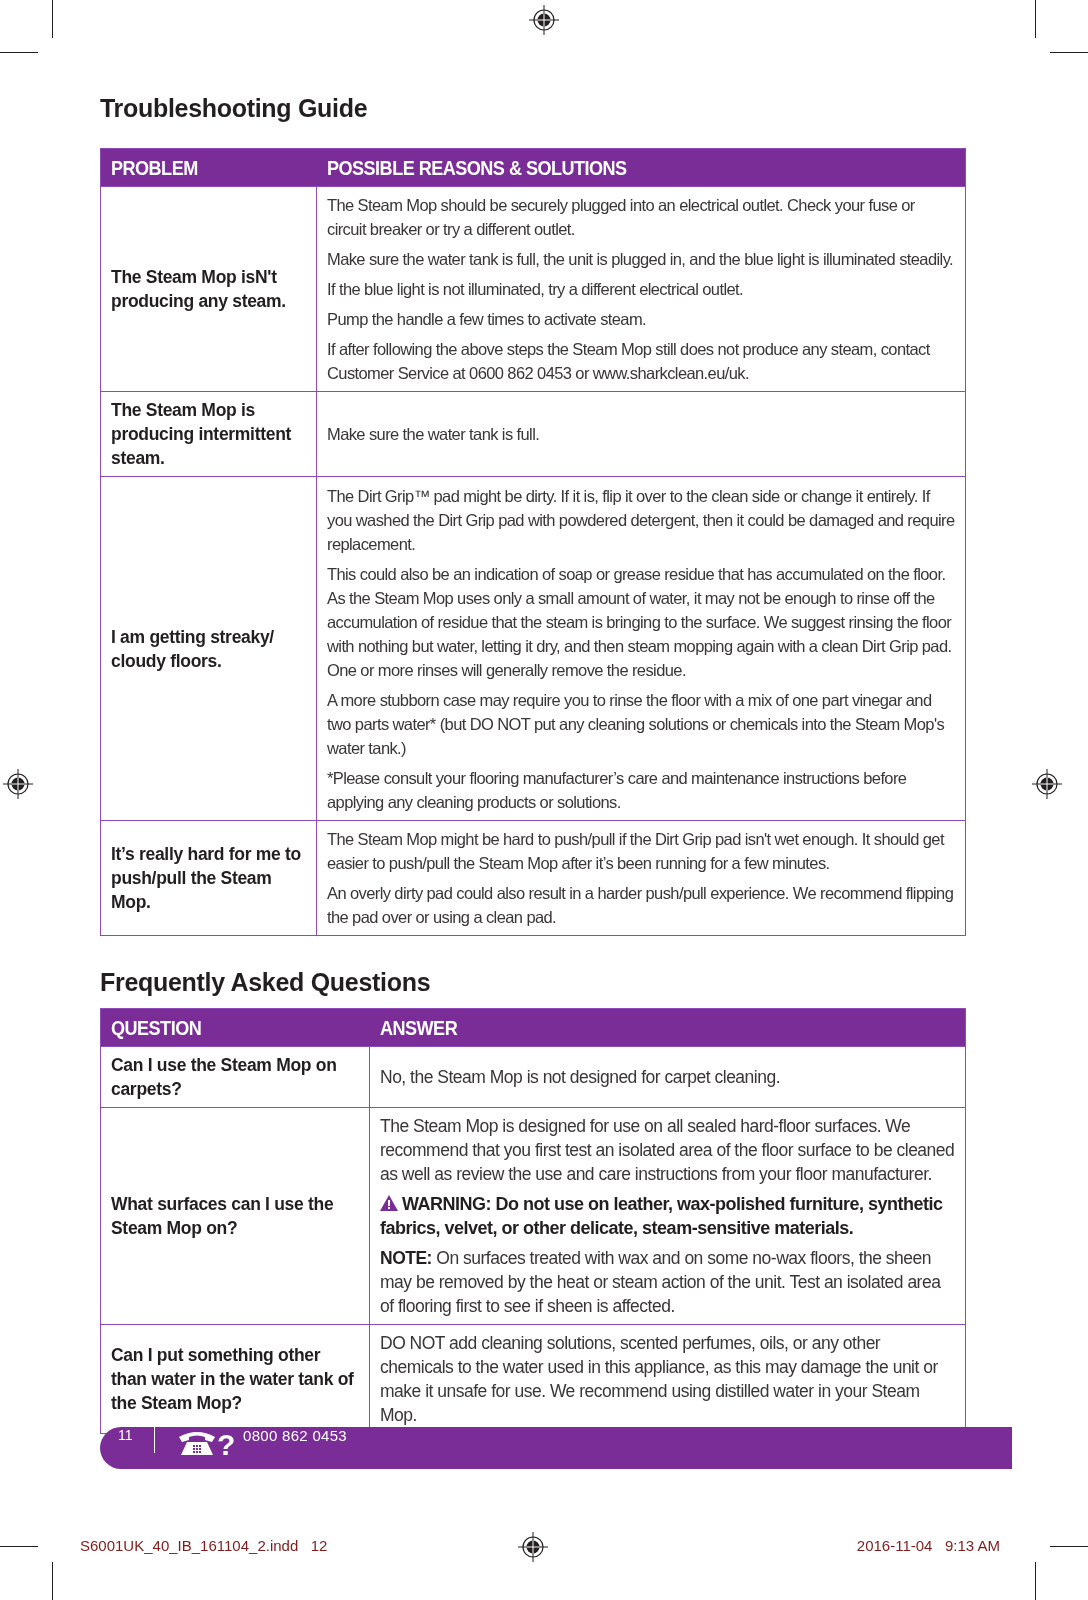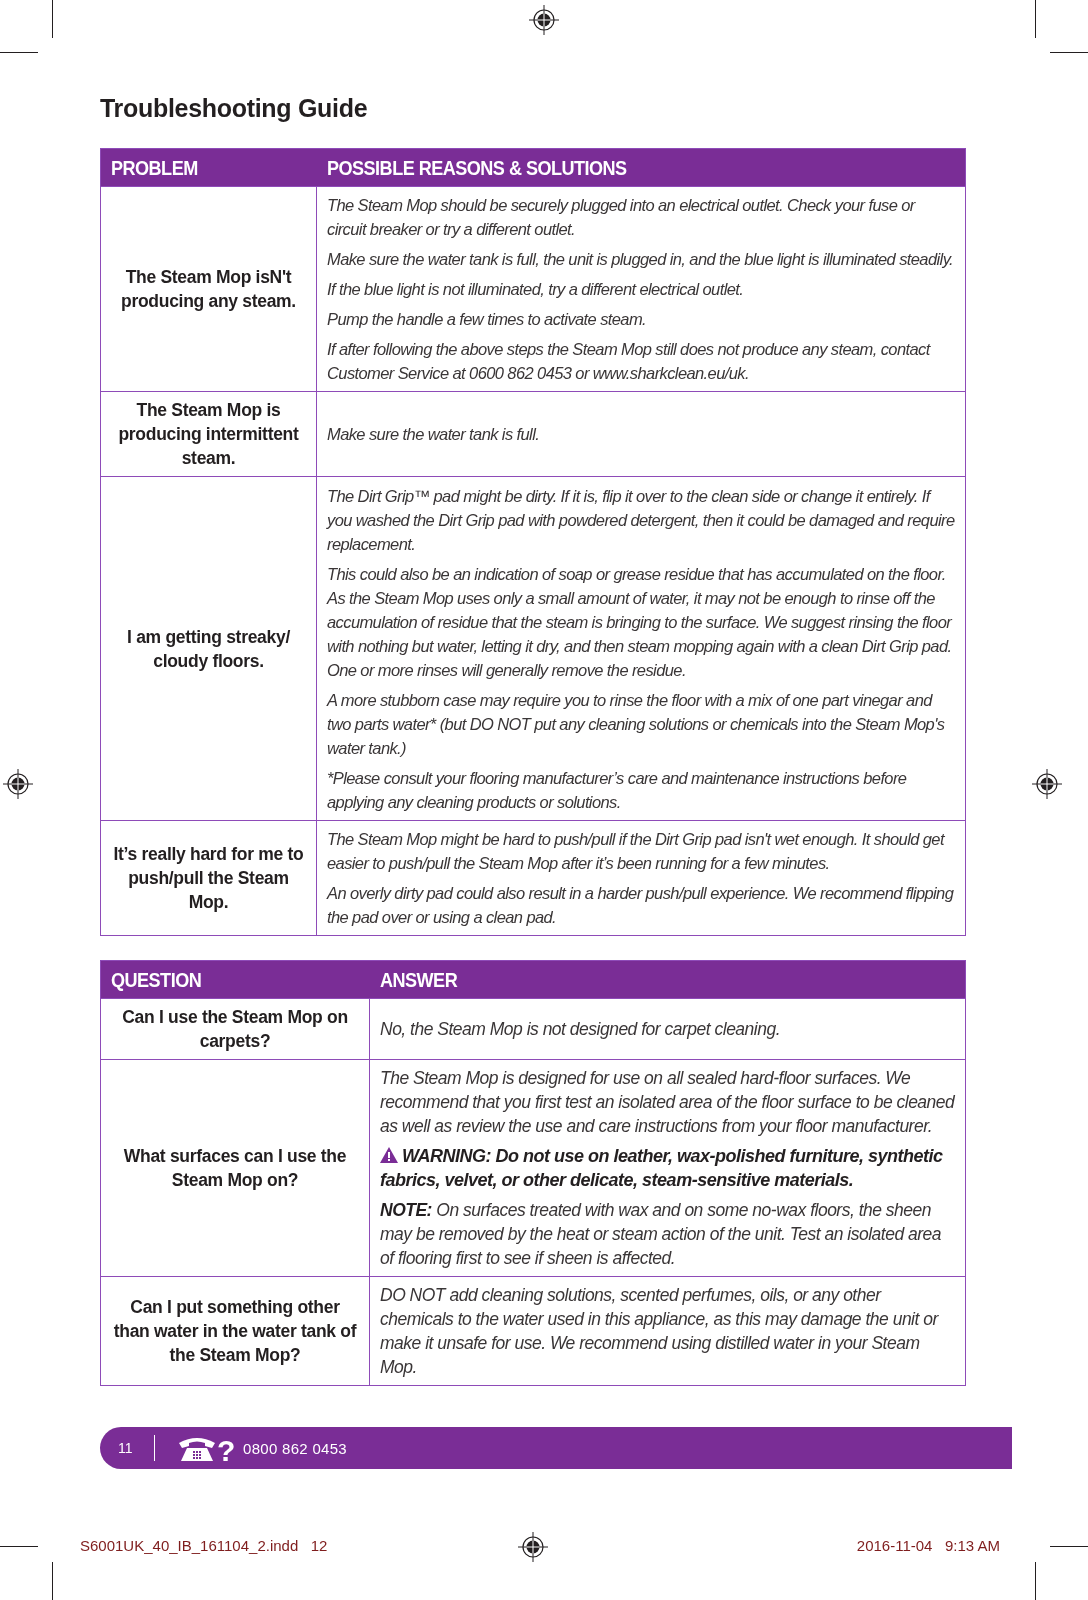--- a/index.html
+++ b/index.html
@@ -26,36 +26,34 @@
       font-size: 21px; padding: 6px 10px; height: 38px; letter-spacing: -0.6px;
       font-family: "Liberation Sans", sans-serif; transform-origin: left; margin-top: 44px;
     }
     table.guide th span { display: inline-block; transform: scaleX(0.86); transform-origin: left center; }
     table.guide td {
       border: 1.5px solid #8e4bb8; vertical-align: middle; padding: 6px 10px;
     }
     td.q {
       font-weight: bold; font-size: 17.5px; line-height: 24px; color: #231f20;
       letter-spacing: -0.3px;
-      text-align: center;
     }
     td.a p {
       font-size: 16.5px; line-height: 24px; color: #3a3637; margin: 0 0 6px 0;
       letter-spacing: -0.6px;
-      font-style: italic;
     }
     td.a p:last-child { margin-bottom: 0; }
     td.a.faq p { font-size: 17.5px; letter-spacing: -0.5px; }
     .warn-line { font-weight: bold; color: #231f20 !important; font-size: 18px !important; }
     .note-label { font-weight: bold; color: #231f20; }
     .warn-icon { display: inline-block; width: 18px; height: 16px; vertical-align: -1px; margin-right: 4px; }
 
     .footer-bar {
       position: absolute; left: 100px; top: 1427px; width: 912px; height: 42px;
-      background: #7a2d96; border-radius: 22px 0 0 22px; display: flex; align-items: center;
+      background: #7a2d96; border-radius: 22px 0 0 22px; display: flex; align-items: flex-start;
       color: #ffffff;
     }
     .footer-page { font-size: 14px; margin-left: 18px; width: 22px; }
     .footer-divider { width: 1px; height: 26px; background: #ffffff; margin: 0 22px 0 14px; }
     .footer-phone-icon { display: inline-block; width: 62px; height: 30px; margin-right: 4px; }
     .footer-phone { font-size: 15px; letter-spacing: 0.3px; }
 
     .slug { position: absolute; top: 1537px; font-size: 15px; color: #7f1d1d; }
   </style>
 </head>
@@ -155,21 +153,21 @@
       <td class="a">
         <p>The Steam Mop might be hard to push/pull if the Dirt Grip pad isn't wet enough. It should get easier to push/pull the Steam Mop after it’s been running for a few minutes.</p>
         <p>An overly dirty pad could also result in a harder push/pull experience. We recommend flipping the pad over or using a clean pad.</p>
       </td>
     </tr>
   </tbody>
 </table>
 
 <h1 class="section-title" style="top:968px;">Frequently Asked Questions</h1>
 
-<table class="guide" style="top:960px;padding-left:19px;">
+<table class="guide" style="top:1008px;padding-left:19px;">
   <colgroup>
       <col style="width:269px">
       <col>
     </colgroup>
   <thead>
     <tr>
       <th><span>QUESTION</span></th>
       <th><span>ANSWER</span></th>
     </tr>
   </thead>

